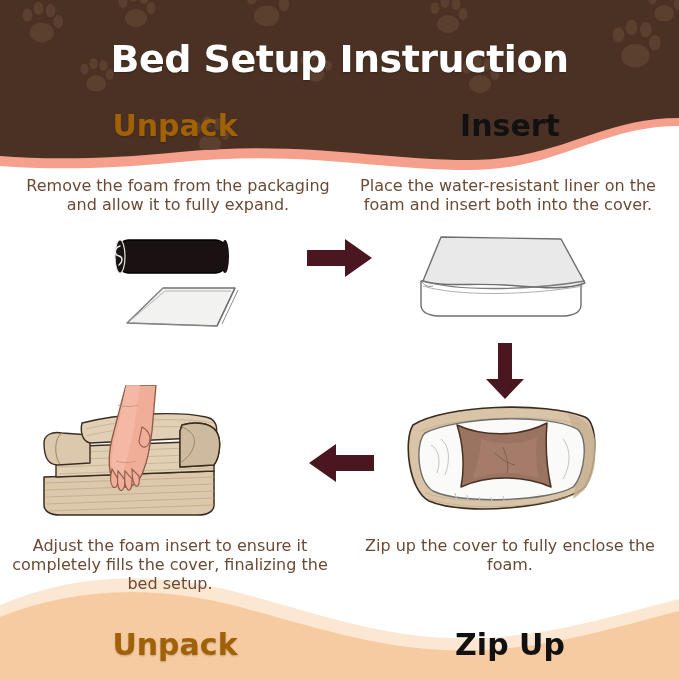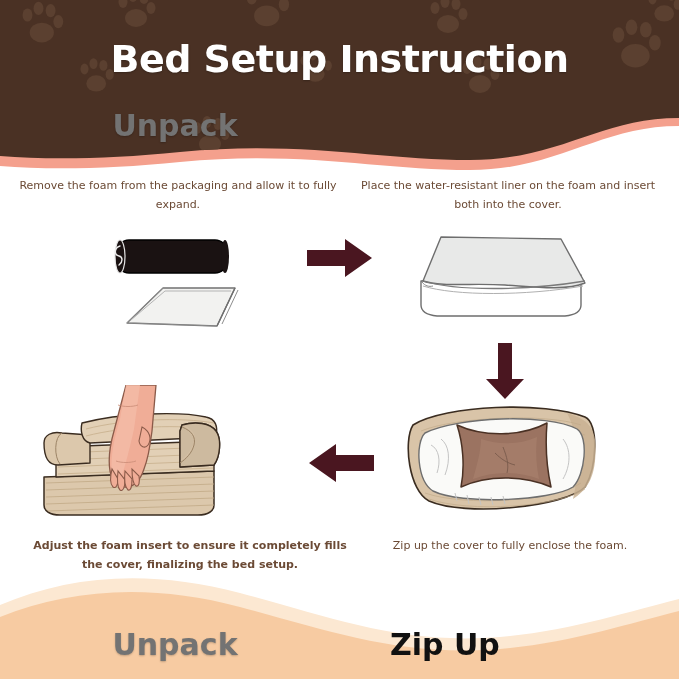--- a/index.html
+++ b/index.html
@@ -45,41 +45,41 @@
   }
 
   
   .step-heading {
     position: absolute;
     z-index: 4;
     font-family: "DejaVu Sans", sans-serif;
     font-weight: bold;
     font-size: 30px;
   }
-  .step-heading.light { color: #737373; text-shadow: 0 1px 2px rgba(0,0,0,0.22); }
+  .step-heading.light { color: #a16207; text-shadow: 0 1px 2px rgba(0,0,0,0.22); }
   .step-heading.dark  { color: #111111; }
 
   #heading-unpack { left: 55px;  top: 108px; width: 240px; text-align: center; }
   #heading-insert { left: 390px; top: 108px; width: 240px; text-align: center; }
   #heading-fluff  { left: 55px;  top: 627px; width: 240px; text-align: center; }
-  #heading-zipup  { left: 390px; top: 627px; width: 240px; text-align: left; }
+  #heading-zipup  { left: 390px; top: 627px; width: 240px; text-align: center; }
 
   
   .caption {
     position: absolute;
     z-index: 3;
     color: #6B4A35;
     font-family: "DejaVu Sans", sans-serif;
-    font-size: 11px;
+    font-size: 16px;
     line-height: 19px;
     text-align: center;
   }
   #caption-unpack { left: 18px;  top: 176px; width: 320px; }
   #caption-insert { left: 348px; top: 176px; width: 320px; }
-  #caption-fluff  { left: 30px;  top: 536px; width: 320px; font-weight: bold; }
+  #caption-fluff  { left: 10px;  top: 536px; width: 320px; }
   #caption-zipup  { left: 360px; top: 536px; width: 300px; }
 
   
   .illus { position: absolute; z-index: 3; }
   #illus-unpack { left: 95px;  top: 228px; }
   #illus-insert { left: 415px; top: 225px; }
   #illus-fluff  { left: 30px;  top: 385px; }
   #illus-zipup  { left: 395px; top: 395px; }
 
   
@@ -189,20 +189,21 @@
         <ellipse cx="15" cy="4" rx="4.5" ry="6"></ellipse>
         <ellipse cx="26" cy="6" rx="4.5" ry="6"></ellipse>
         <ellipse cx="33" cy="16" rx="4.5" ry="6"></ellipse>
       </g>
     </g>
   </svg>
 
   <h1 class="page-title">Bed Setup Instruction</h1>
 
   <div class="step-heading light" id="heading-unpack">Unpack</div>
+  <div class="step-heading dark" id="heading-insert">Insert</div>
   <div class="step-heading dark" id="heading-zipup">Zip Up</div>
   <div class="step-heading light" id="heading-fluff">Unpack</div>
 
   <div class="caption" id="caption-unpack">Remove the foam from the packaging and allow it to fully expand.</div>
   <div class="caption" id="caption-zipup">Zip up the cover to fully enclose the foam.</div>
   <div class="caption" id="caption-insert">Place the water-resistant liner on the foam and insert both into the cover.</div>
   <div class="caption" id="caption-fluff">Adjust the foam insert to ensure it completely fills the cover, finalizing the bed setup.</div>
 
   <svg class="illus" id="illus-unpack" width="200" height="110" viewBox="0 0 200 110" aria-hidden="true">
 

